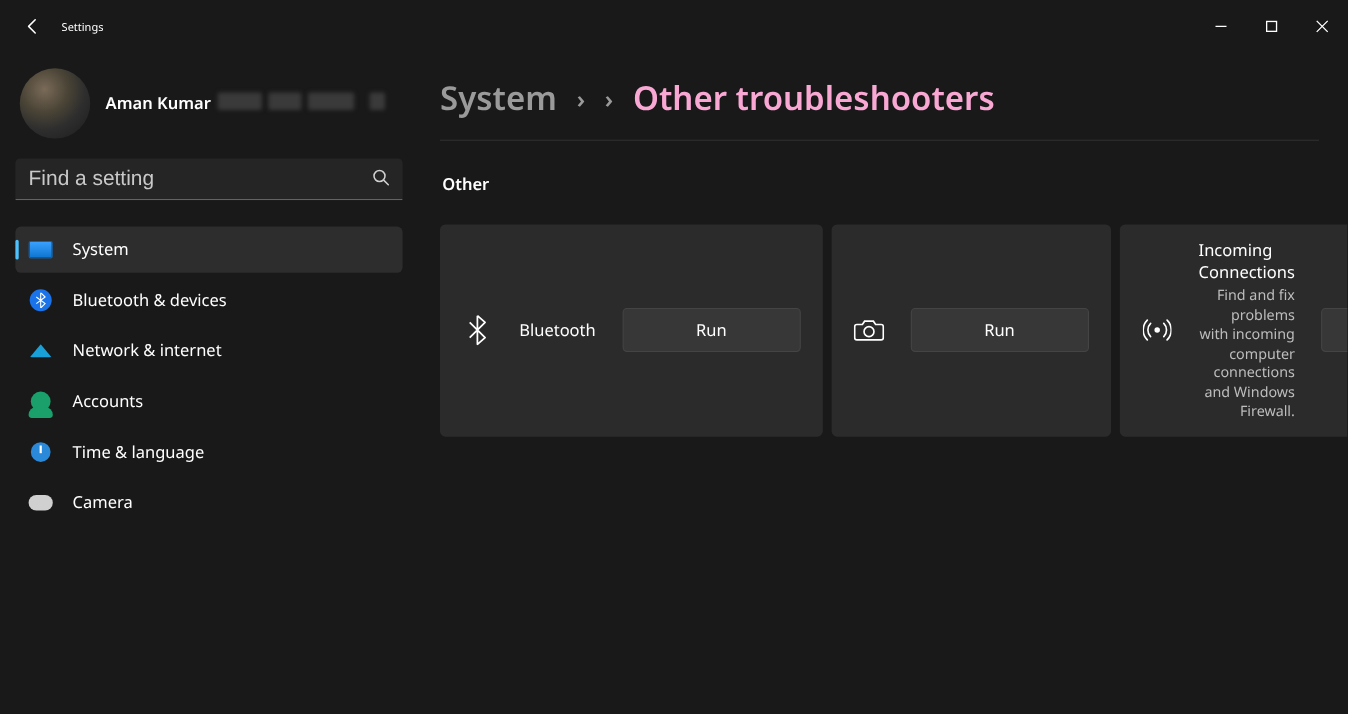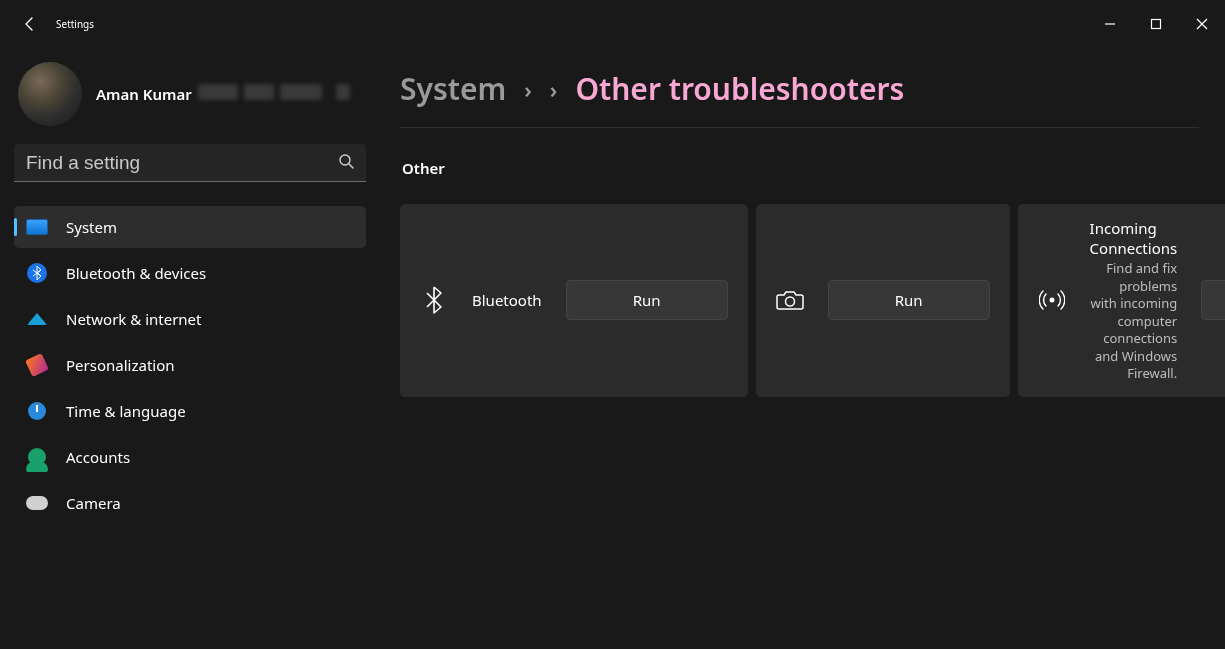--- a/index.html
+++ b/index.html
@@ -271,35 +271,29 @@
         <span class="nav-label">Bluetooth &amp; devices</span>
       </div>
       <div class="nav-item">
         <span class="nav-icon">
             <span class="ico-net"></span>
           </span>
         <span class="nav-label">Network &amp; internet</span>
       </div>
       <div class="nav-item">
         <span class="nav-icon">
-            <span class="ico-brush"></span>
-          </span>
-        <span class="nav-label">Personalization</span>
+            <span class="ico-acct"></span>
+          </span>
+        <span class="nav-label">Accounts</span>
       </div>
       <div class="nav-item">
         <span class="nav-icon">
             <span class="ico-time"></span>
           </span>
         <span class="nav-label">Time &amp; language</span>
-      </div>
-      <div class="nav-item">
-        <span class="nav-icon">
-            <span class="ico-acct"></span>
-          </span>
-        <span class="nav-label">Accounts</span>
       </div>
       <div class="nav-item">
         <span class="nav-icon">
             <span class="ico-game"></span>
           </span>
         <span class="nav-label">Camera</span>
       </div>
     </nav>
   </aside>
 

